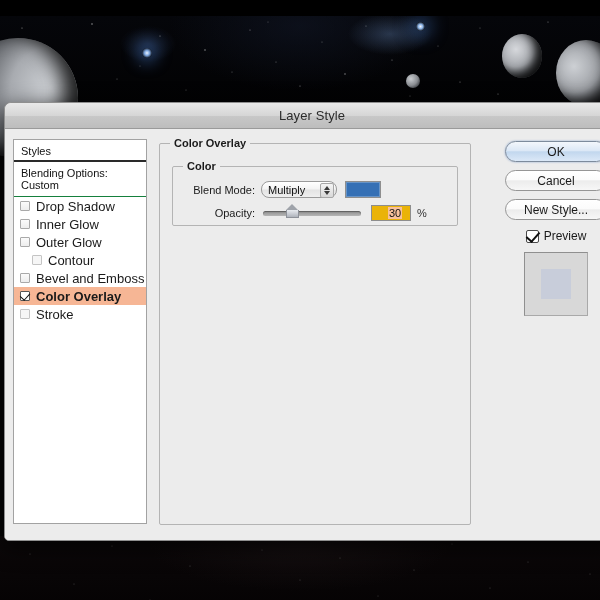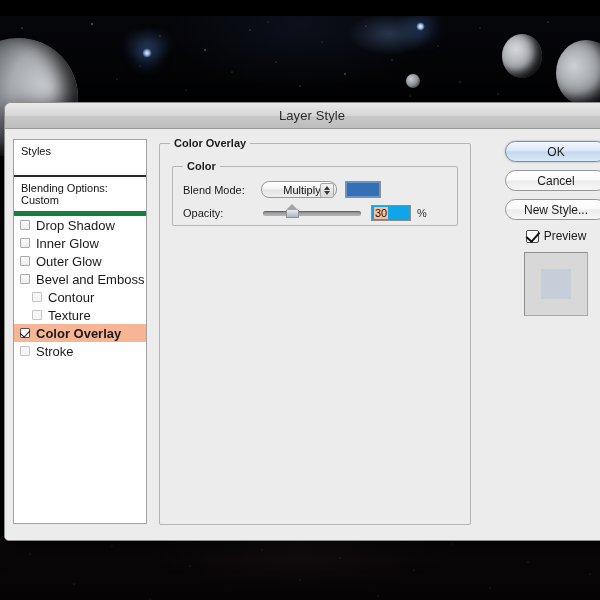--- a/index.html
+++ b/index.html
@@ -120,29 +120,29 @@
     background: #ffffff;
     border: 1px solid #a2a2a2;
     box-sizing: border-box;
     font-size: 11px;
     color: #1a1a1a;
     flex: 0 0 auto;
     height: 385px;
     overflow: hidden;
   }
   .styles-header {
-    padding: 5px 7px 18px 7px;
+    padding: 5px 7px 3px 7px;
     border-bottom: 2px solid #2a2a2a;
     font-size: 11px;
     color: #111;
     background: #fff;
   }
   .blend-options-row {
     padding: 5px 7px;
-    border-bottom: 5px solid #15803d;
+    border-bottom: 1px solid #15803d;
     font-size: 11px;
     background: #fff;
     color: #111;
   }
   .style-row {
     display: flex;
     align-items: center;
     padding: 2px 6px;
     height: 18px;
     box-sizing: border-box;
@@ -220,36 +220,35 @@
     position: absolute;
     display: flex;
     align-items: center;
     font-size: 11px;
     color: #1a1a1a;
   }
   #blendModeRow { left: 10px; top: 14px; }
   #opacityRow { left: 10px; top: 38px; }
   .field-label {
     width: 72px;
-    text-align: left;
+    text-align: right;
     margin-right: 6px;
     white-space: nowrap;
   }
   
   .popup {
     position: relative;
     width: 76px;
     height: 17px;
     border: 1px solid #9a9a9a;
     border-radius: 8px;
     background: linear-gradient(180deg, #ffffff 0%, #f3f3f3 48%, #e3e3e3 52%, #efefef 100%);
     display: flex;
     align-items: center;
     box-sizing: border-box;
-    justify-content: center;
   }
   .popup-value {
     padding-left: 6px;
     font-size: 11px;
     color: #111;
   }
   .popup-arrows {
     position: absolute;
     right: 2px; top: 1px;
     width: 14px; height: 15px;
@@ -305,27 +304,27 @@
   .slider-thumb .body {
     width: 13px; height: 8px;
     background: linear-gradient(180deg, #e7eaef 0%, #c6cad1 60%, #aeb3bb 100%);
     border: 1px solid #8d9199;
     border-top: none;
     box-sizing: border-box;
   }
   .num-input {
     width: 40px; height: 16px;
     border: 1px solid #8d8d8d;
-    background: #0ea5e9;
+    background: #eab308;
     box-sizing: border-box;
     font-size: 11px;
     color: #111;
     display: flex;
     align-items: center;
-    padding-left: 2px;
+    padding-left: 16px;
   }
   .num-input .sel {
     background: #f8c09c;
     padding: 0 1px;
   }
   .pct { margin-left: 6px; font-size: 11px; color: #333; }
 
   
   #right-panel {
     width: 110px;
@@ -483,31 +482,27 @@
           <span class="style-label">Drop Shadow</span>
         </div>
         <div class="style-row">
           <span class="cb"></span>
           <span class="style-label">Inner Glow</span>
         </div>
         <div class="style-row">
           <span class="cb"></span>
           <span class="style-label">Outer Glow</span>
         </div>
+        <div class="style-row sub">
+          <span class="cb dim"></span>
+          <span class="style-label">Contour</span>
+        </div>
         <div class="style-row">
           <span class="cb"></span>
           <span class="style-label">Bevel and Emboss</span>
-        </div>
-        <div class="style-row sub">
-          <span class="cb dim"></span>
-          <span class="style-label">Contour</span>
-        </div>
-        <div class="style-row sub">
-          <span class="cb dim"></span>
-          <span class="style-label">Texture</span>
         </div>
         <div class="style-row selected" style="background: rgb(246, 182, 149);">
           <span class="cb checked"></span>
           <span class="style-label">Color Overlay</span>
         </div>
         <div class="style-row">
           <span class="cb dim"></span>
           <span class="style-label">Stroke</span>
         </div>
       </div>

